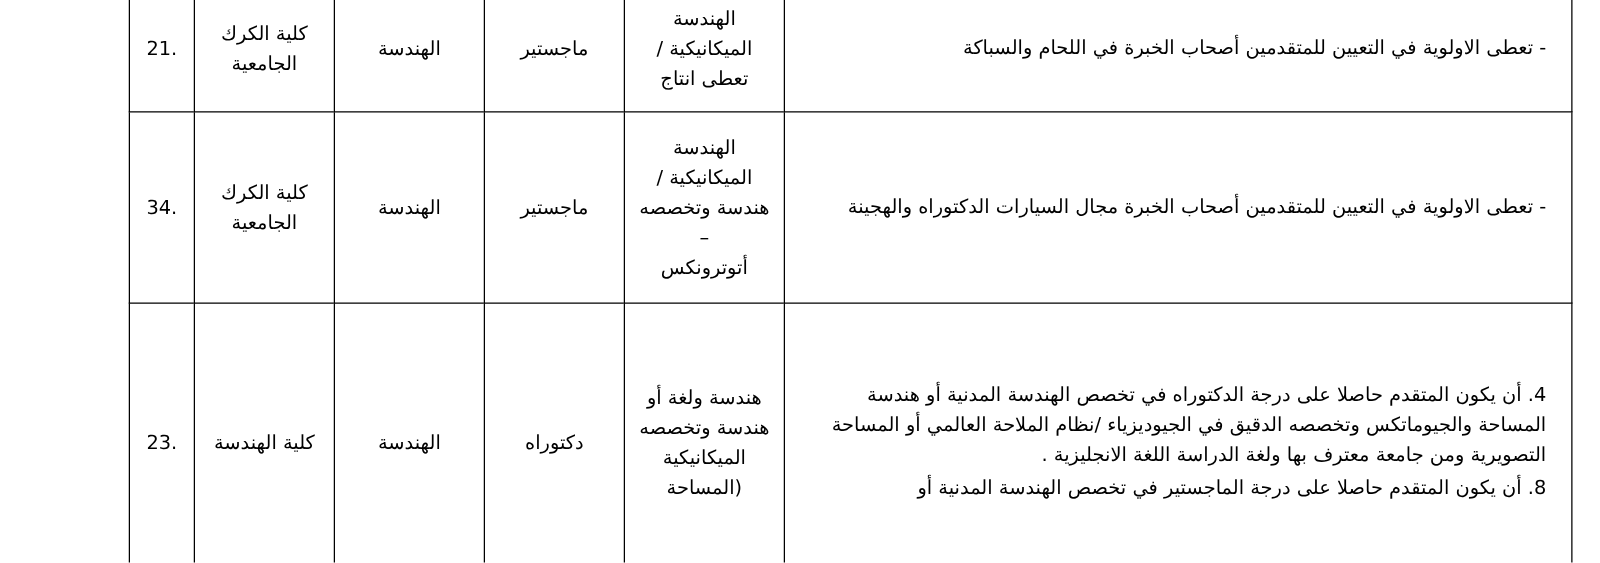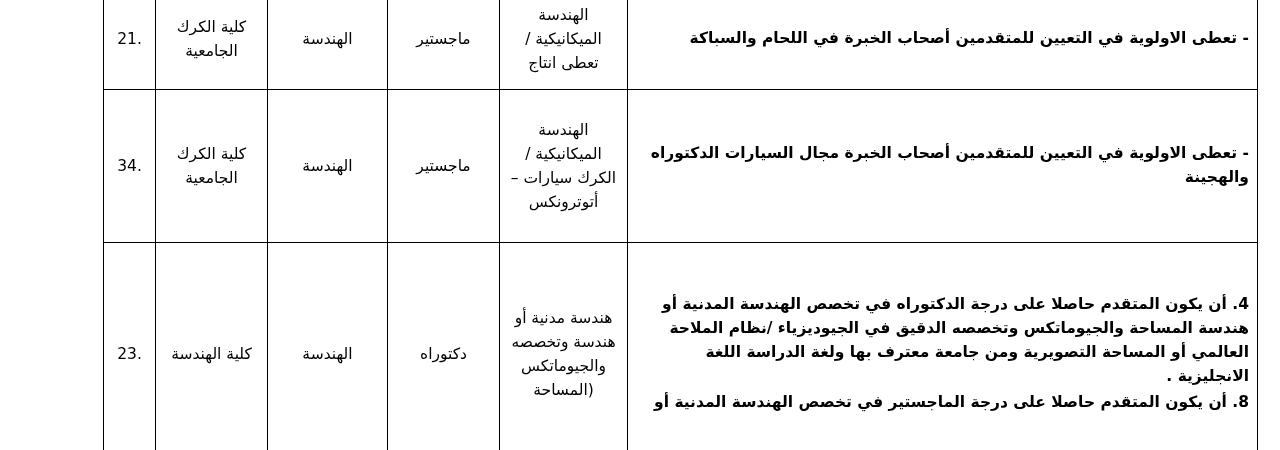--- a/index.html
+++ b/index.html
@@ -51,22 +51,21 @@
   }
   td.center {
     text-align: center;
   }
   td.cond {
     text-align: right;
     padding: 8px 14px 8px 10px;
     line-height: 1.75;
   }
   td.cond p {
-    margin: 0 0 2px 0;
-    font-weight: bold;
+    margin: 0 12px 2px 0;
   }
   .row-21 td { height: 88px; }
   .row-22 td { height: 140px; }
   .row-23 td { height: 210px; }
 
   .cell-lines span { display: block; }
 </style>
 </head>
 <body>
 
@@ -97,38 +96,38 @@
         <td class="num">21.</td>
       </tr>
 
       <tr class="row-22">
         <td class="cond">
           <p>- تعطى الاولوية في التعيين للمتقدمين أصحاب الخبرة مجال السيارات الدكتوراه والهجينة</p>
         </td>
         <td class="center cell-lines">
           <span>الهندسة</span>
           <span>الميكانيكية /</span>
-          <span>الكرك سيارات –</span>
+          <span>هندسة وتخصصه –</span>
           <span>أتوترونكس</span>
         </td>
         <td class="center">ماجستير</td>
         <td class="center">الهندسة</td>
         <td class="center">كلية الكرك الجامعية</td>
         <td class="num">34.</td>
       </tr>
 
       <tr class="row-23">
         <td class="cond">
           <p>4. أن يكون المتقدم حاصلا على درجة الدكتوراه في تخصص الهندسة المدنية أو هندسة المساحة والجيوماتكس وتخصصه الدقيق في الجيوديزياء /نظام الملاحة العالمي أو المساحة التصويرية ومن جامعة معترف بها  ولغة الدراسة اللغة الانجليزية .</p>
           <p>8. أن يكون المتقدم حاصلا على درجة الماجستير  في تخصص الهندسة المدنية أو</p>
         </td>
         <td class="center cell-lines">
-          <span>هندسة مدنية أو</span>
+          <span>هندسة ولغة أو</span>
           <span>هندسة وتخصصه</span>
-          <span>والجيوماتكس</span>
+          <span>الميكانيكية</span>
           <span>(المساحة</span>
         </td>
         <td class="center">دكتوراه</td>
         <td class="center">الهندسة</td>
         <td class="center">كلية الهندسة</td>
         <td class="num">23.</td>
       </tr>
     </tbody>
   </table>
 

